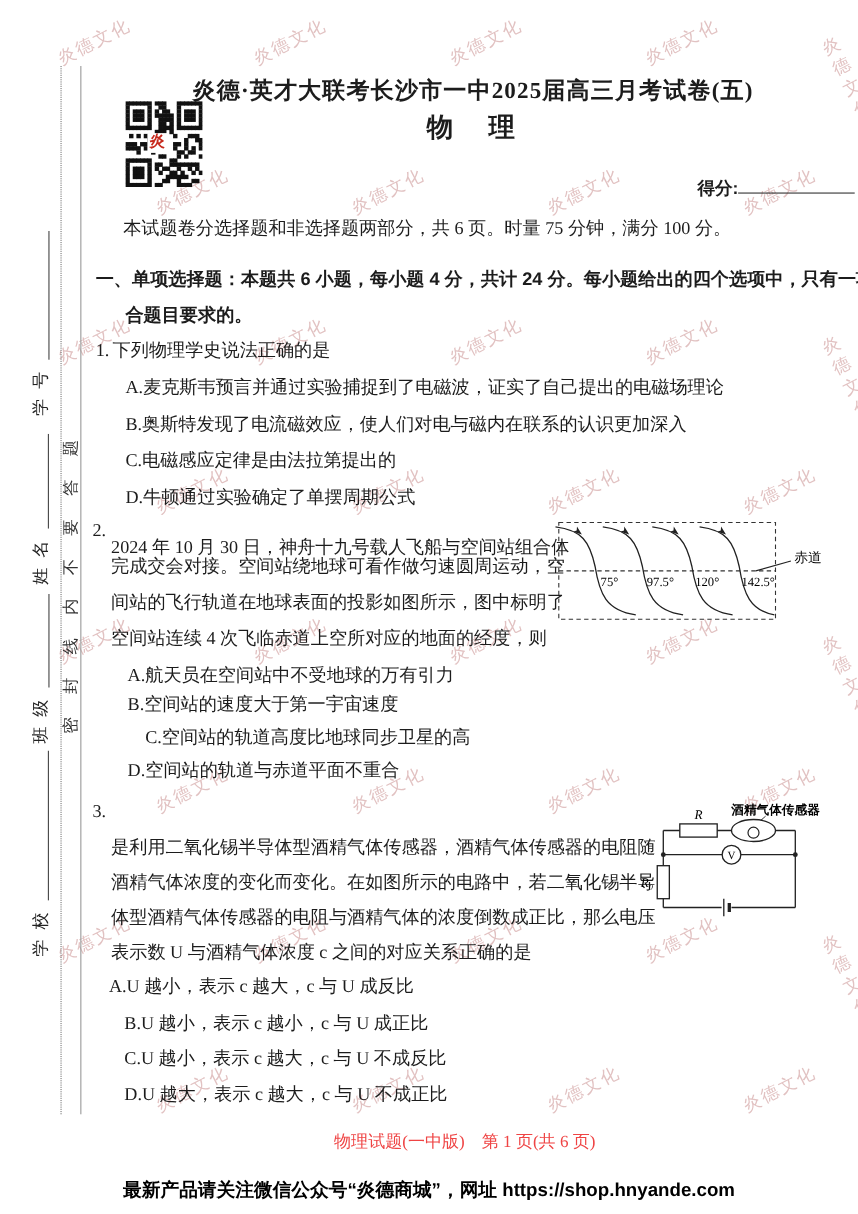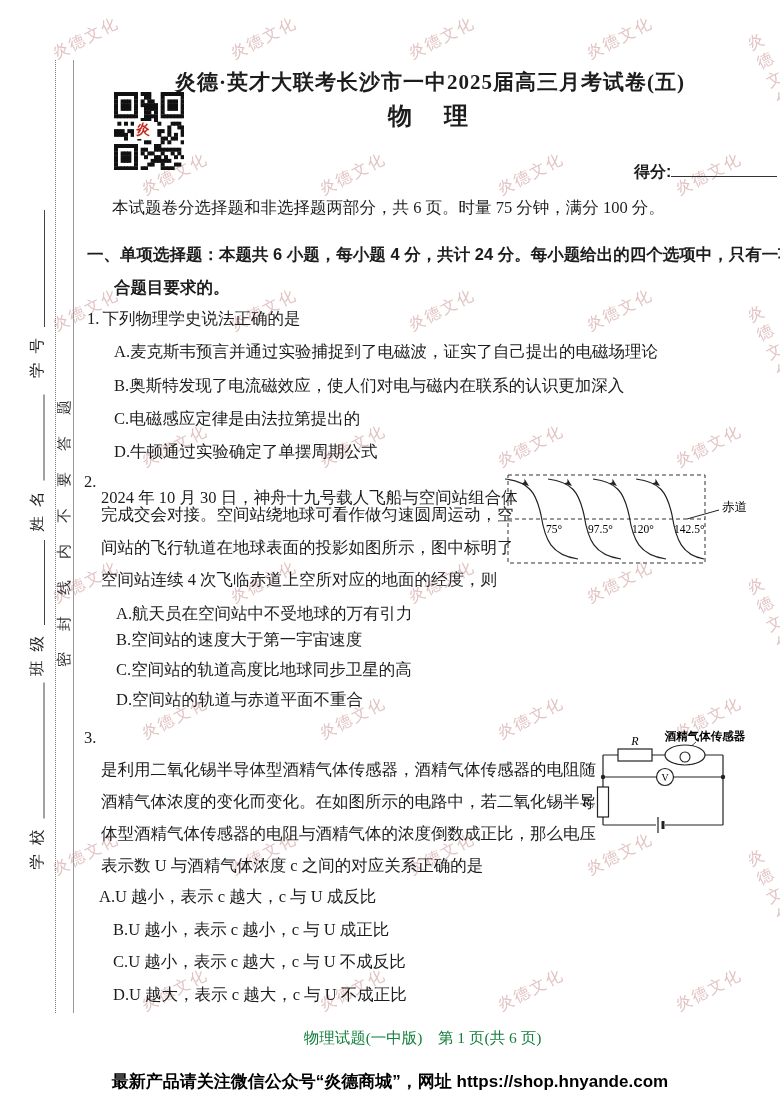--- a/index.html
+++ b/index.html
@@ -14,21 +14,21 @@
   .subject{position:absolute;left:110px;width:640px;text-align:center;font-size:24px;
            font-weight:bold;letter-spacing:4px;}
   .score-line{display:inline-block;width:106px;border-bottom:1.2px solid #333;height:14px;}
   .seal-v{position:absolute;border-left:1.5px dotted #777;}
   .seal-v2{position:absolute;border-left:1.5px solid #999;}
   .vfield{position:absolute;height:20px;transform:rotate(-90deg);display:flex;
           align-items:flex-end;font-size:15.5px;letter-spacing:9px;white-space:nowrap;color:#222;}
   .vfield .wline{flex:1;border-bottom:1.2px solid #444;margin:0 0 3px 2px;}
   .vseal{position:absolute;width:300px;height:18px;left:-86px;top:514px;transform:rotate(-90deg);
          font-size:15px;letter-spacing:21px;color:#333;text-align:center;white-space:nowrap;}
-  .footer{position:absolute;left:90px;width:665px;text-align:center;font-size:15.5px;color:#15803d;}
+  .footer{position:absolute;left:90px;width:665px;text-align:center;font-size:15.5px;color:#ef4444;}
   .promo{position:absolute;left:0;width:780px;text-align:center;font-size:17px;color:#000;
          font-family:"Liberation Sans","DejaVu Sans",sans-serif;font-weight:bold;}
   svg text{font-family:"Liberation Serif","DejaVu Serif",serif;}
   .qr-logo{position:absolute;width:18px;height:18px;line-height:18px;text-align:center;
            background:#fff;color:#c72a1d;font-size:14px;font-weight:bold;}
 </style>
 </head>
 <body>
 
 <div class="page">
@@ -323,21 +323,21 @@
   <div class="ln" style="left:114px;top:441px;">D.牛顿通过实验确定了单摆周期公式</div>
   <div class="ln" style="left:114px;top:408px;">C.电磁感应定律是由法拉第提出的</div>
 
   <div class="ln" style="left:84px;top:471px;">2.</div>
   <div class="ln" style="left:101px;top:471px;margin-top:16px;">2024 年 10 月 30 日，神舟十九号载人飞船与空间站组合体</div>
   <div class="ln" style="left:101px;top:504px;">完成交会对接。空间站绕地球可看作做匀速圆周运动，空</div>
   <div class="ln" style="left:101px;top:537px;">间站的飞行轨道在地球表面的投影如图所示，图中标明了</div>
   <div class="ln" style="left:101px;top:569px;">空间站连续 4 次飞临赤道上空所对应的地面的经度，则</div>
   <div class="ln" style="left:116px;top:603px;">A.航天员在空间站中不受地球的万有引力</div>
   <div class="ln" style="left:116px;top:629px;">B.空间站的速度大于第一宇宙速度</div>
-  <div class="ln" style="left:116px;top:659px;font-family:Liberation Serif, serif;">C.空间站的轨道高度比地球同步卫星的高</div>
+  <div class="ln" style="left:132px;top:659px;font-family:Liberation Serif, serif;">C.空间站的轨道高度比地球同步卫星的高</div>
   <div class="ln" style="left:116px;top:689px;">D.空间站的轨道与赤道平面不重合</div>
 
   <svg width="260" height="100" viewBox="0 0 260 100" style="position:absolute;left:503px;top:470px;">
     <rect x="5" y="5" width="197" height="88" fill="none" stroke="#333" stroke-width="1" stroke-dasharray="4,3"></rect>
     <line x1="5" y1="49" x2="202" y2="49" stroke="#333" stroke-width="1" stroke-dasharray="4,3"></line>
     <g id="orbit-tracks" stroke="#222" stroke-width="1.2" fill="none">
         <path d="M 2,9 C 26,12 33,22 38,45 C 42,70 48,85 75,89"></path>
         <path d="M 45,9 C 69,12 76,22 81,45 C 85,70 91,85 118,89"></path>
         <path d="M 90,9 C 114,12 121,22 126,45 C 130,70 136,85 163,89"></path>
         <path d="M 133,9 C 157,12 164,22 169,45 C 173,70 179,85 201,89"></path>

